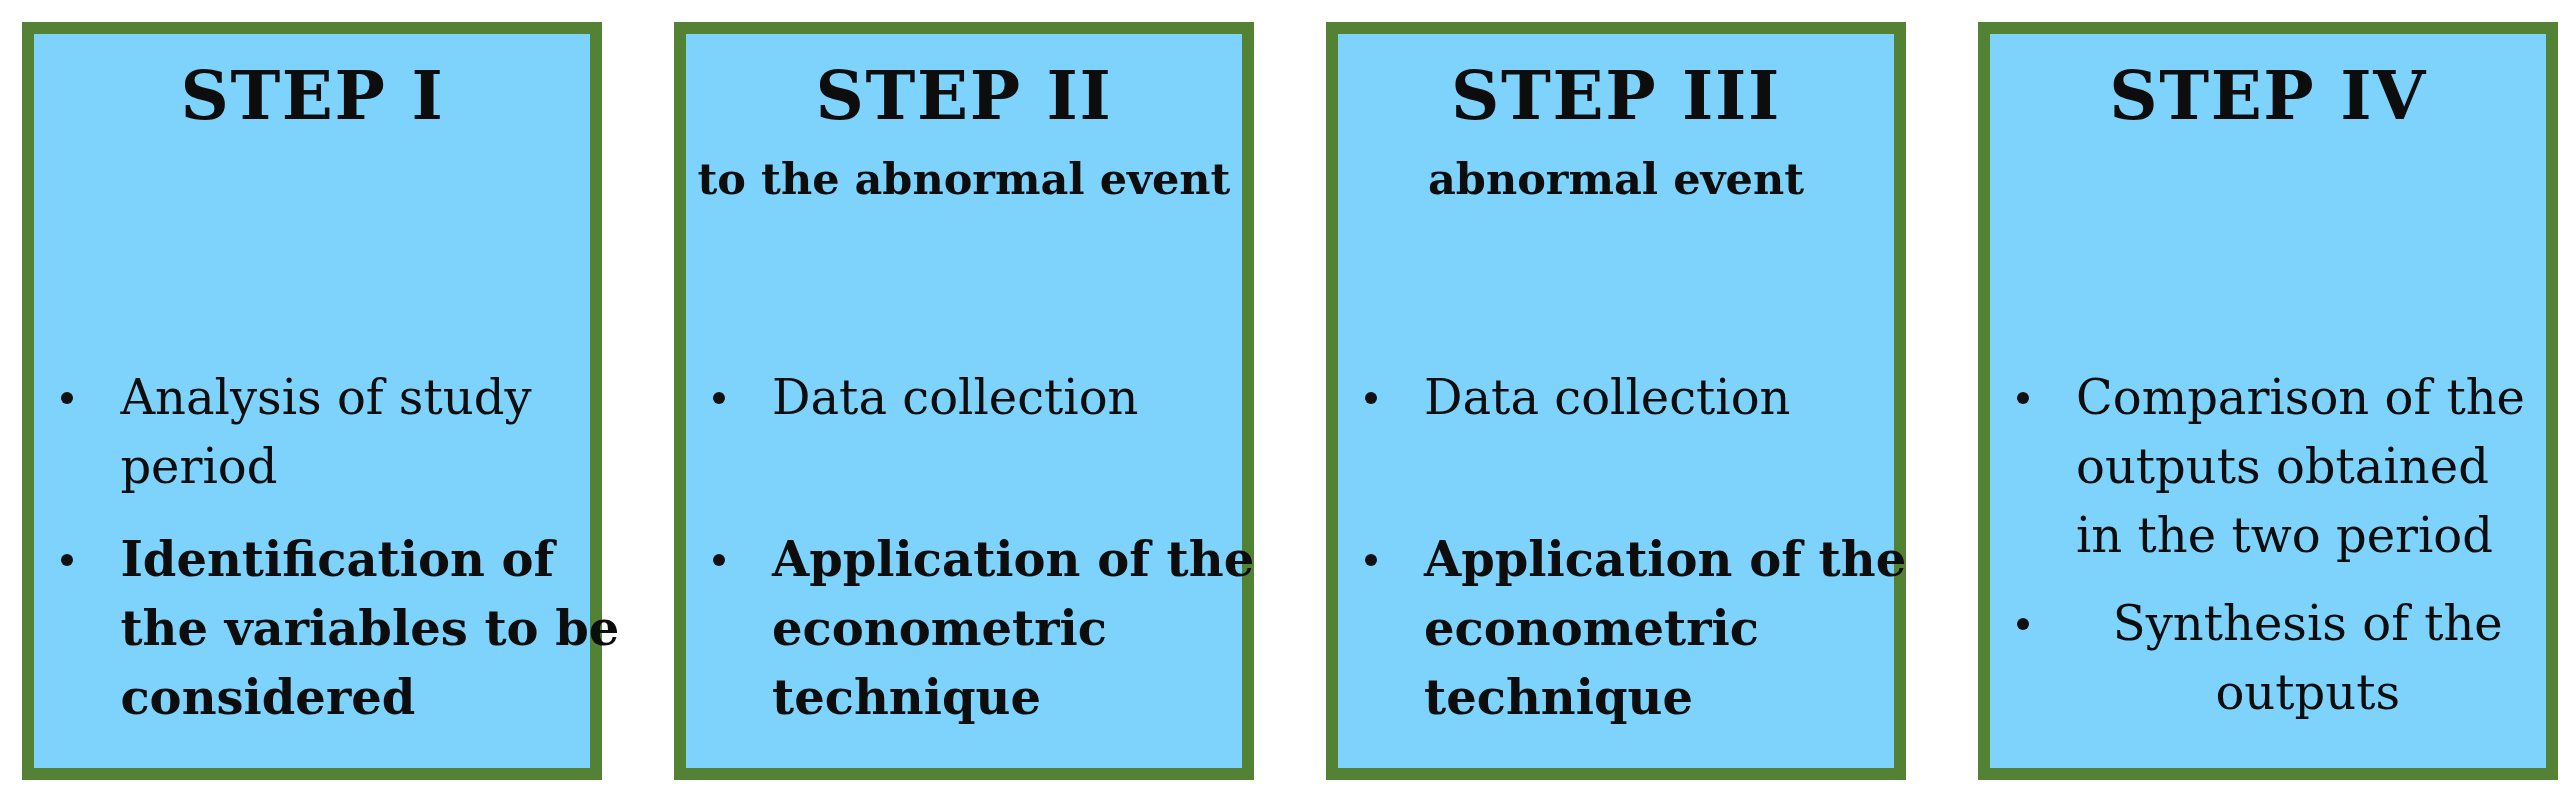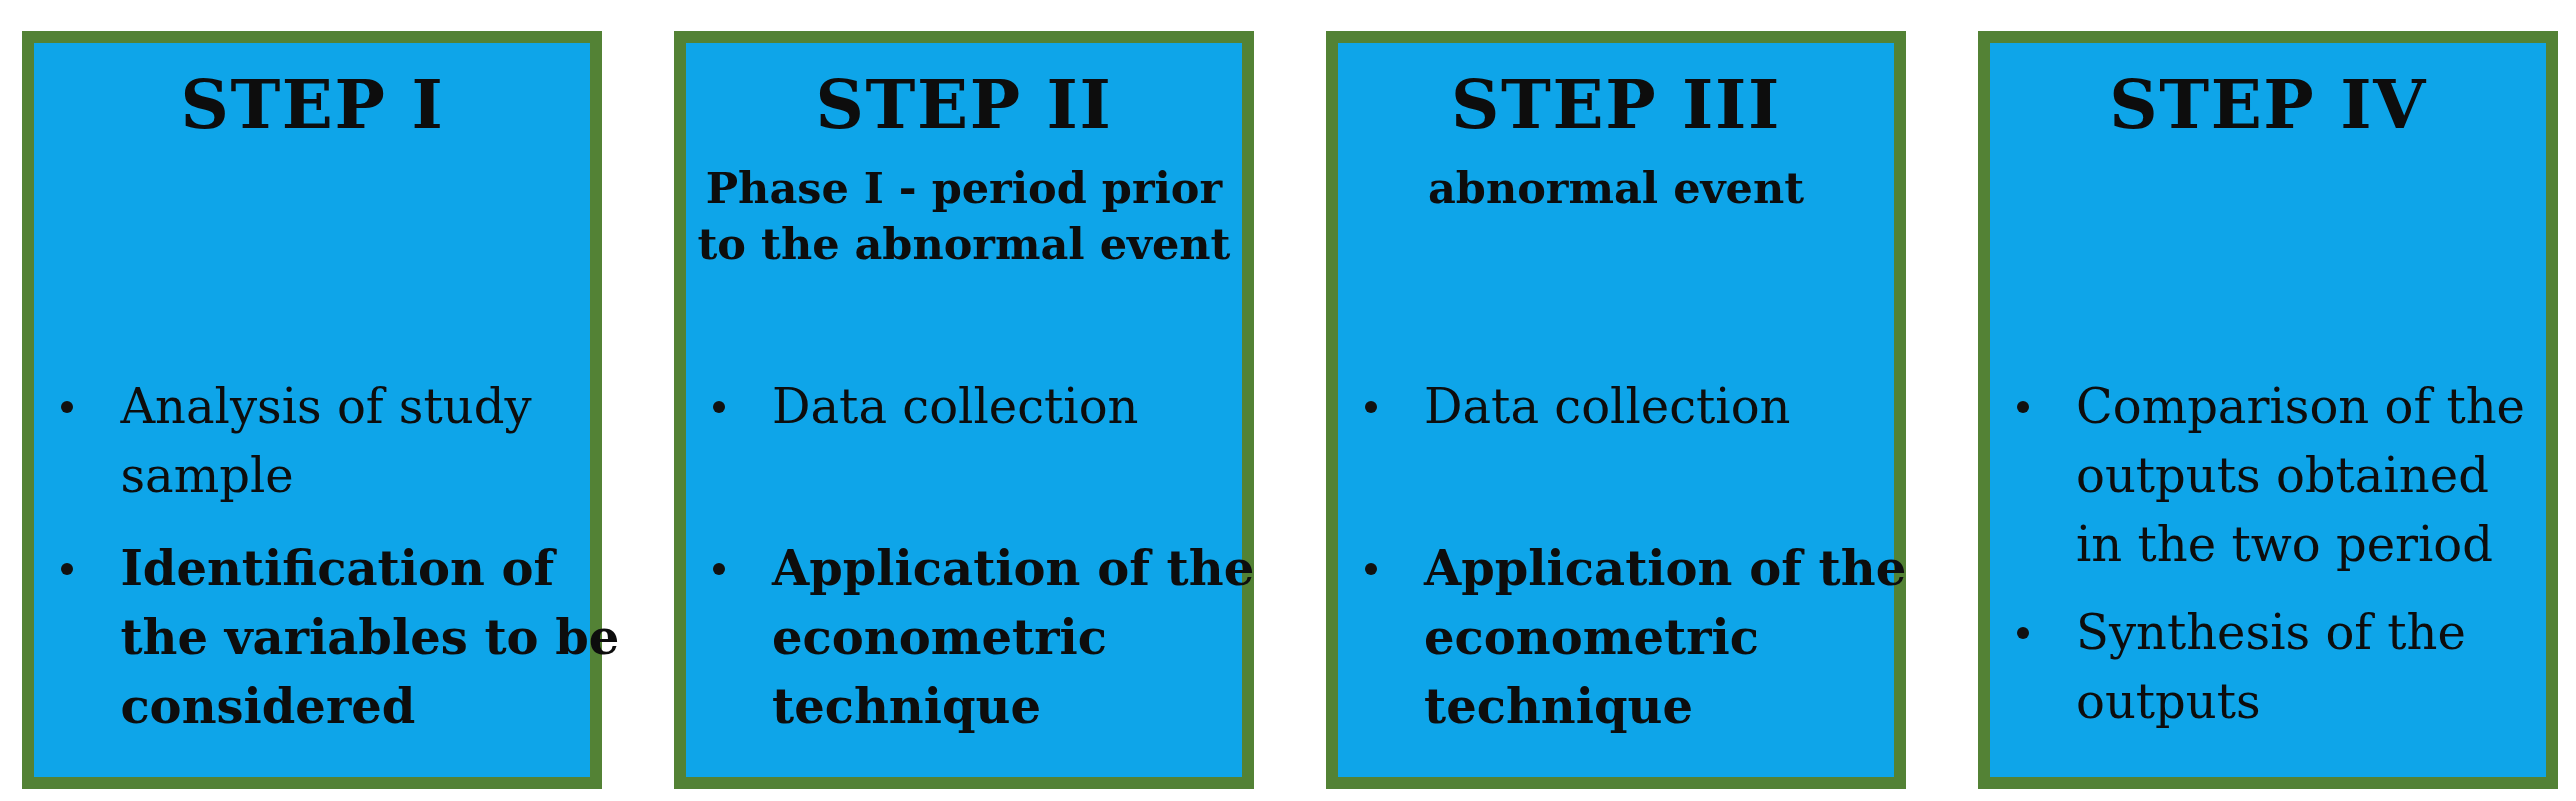--- a/index.html
+++ b/index.html
@@ -10,25 +10,25 @@
   body{
     width:2576px;height:801px;
     background:#ffffff;
     position:relative;
     font-family:"DejaVu Serif", serif;
     color:var(--ink);
     overflow:hidden;
   }
   .box{
     position:absolute;
-    top:31px;
+    top:22px;
     width:580px;height:758px;
     box-sizing:border-box;
     border:12.8px solid var(--green);
-    background:#0ea5e9;
+    background:#7dd3fc;
   }
   .box.b1{left:22.4px;}
   .box.b2{left:674px;}
   .box.b3{left:1326px;}
   .box.b4{left:1978px;padding-left:28px;}
   .title{
     position:absolute;
     top:22.4px;left:0;right:0;
     text-align:center;
     font-weight:bold;
@@ -58,44 +58,43 @@
     left:-59px;top:29px;
     width:12px;height:12px;
     border-radius:50%;
     background:#111111;
   }
   
   .bullet.p1{top:329px;}
   .b1 .bullet.p2,
   .b2 .bullet.p2,
   .b3 .bullet.p2{top:491px;font-weight:bold;}
-  .b4 .bullet.p2{top:555px;}
+  .b4 .bullet.p2{top:555px;text-align:center;}
 </style>
 </head>
 <body>
 
 <div class="box b1">
   <div class="title">STEP I</div>
   <div class="bullet p1">
     <span class="dot"></span>
     <div class="line">Analysis of study</div>
-    <div class="line">sample</div>
+    <div class="line">period</div>
   </div>
   <div class="bullet p2">
     <span class="dot"></span>
     <div class="line">Identification of</div>
     <div class="line">the variables to be</div>
     <div class="line">considered</div>
   </div>
 </div>
 
 <div class="box b2">
   <div class="title">STEP II</div>
   <div class="subtitle">
-    <div>Phase I - period prior</div>
     <div>to the abnormal event</div>
   </div>
   <div class="bullet p1">
     <span class="dot"></span>
     <div class="line">Data collection</div>
   </div>
   <div class="bullet p2">
     <span class="dot"></span>
     <div class="line">Application of the</div>
     <div class="line">econometric</div>

